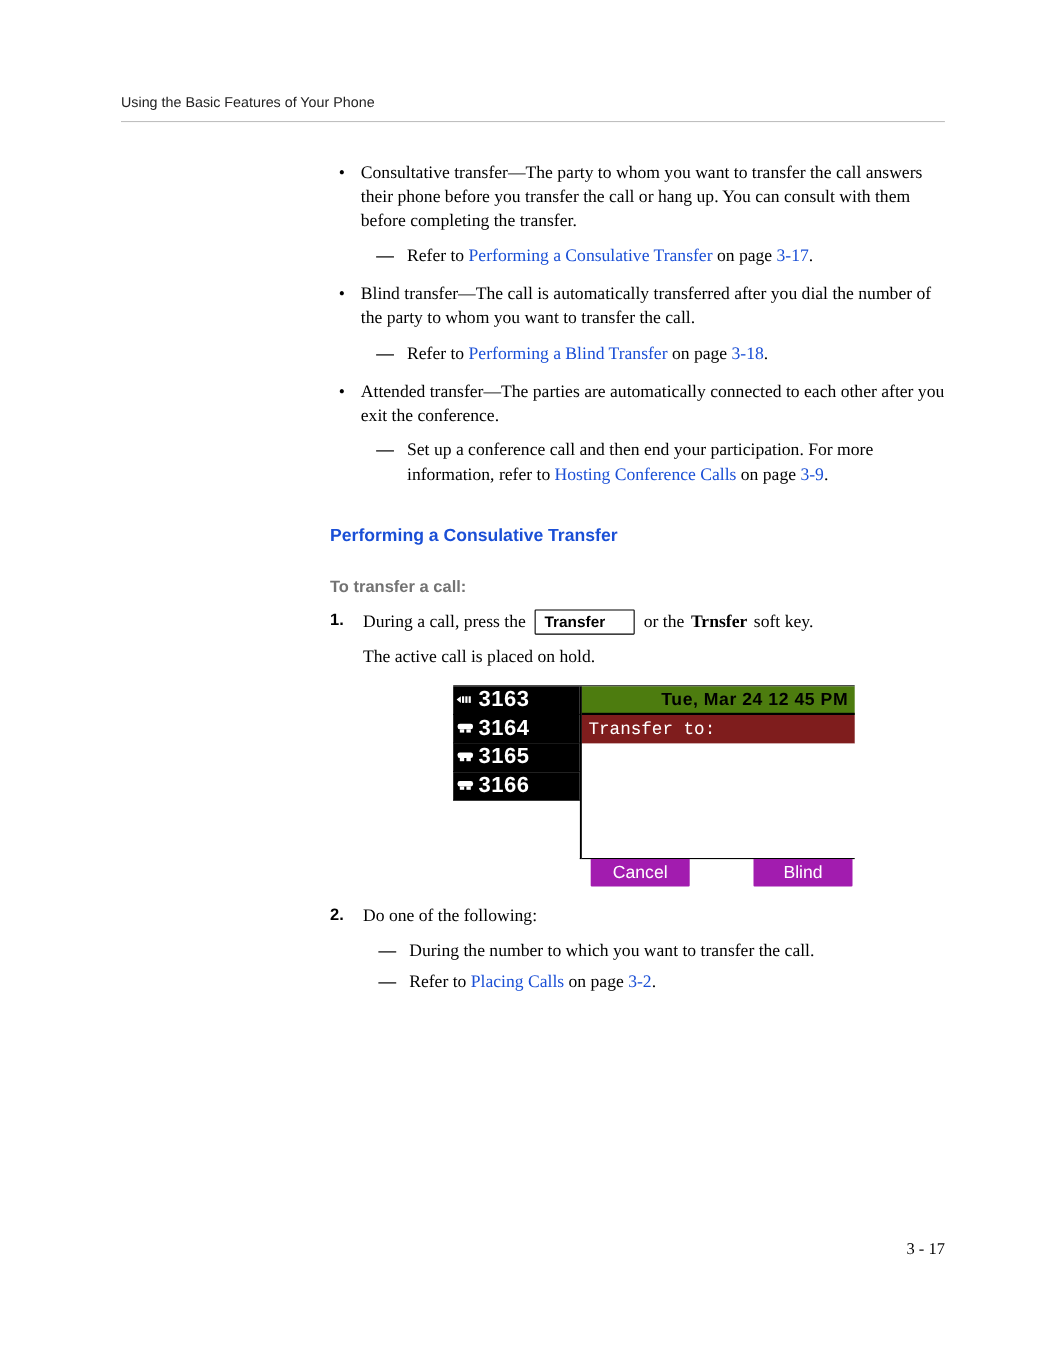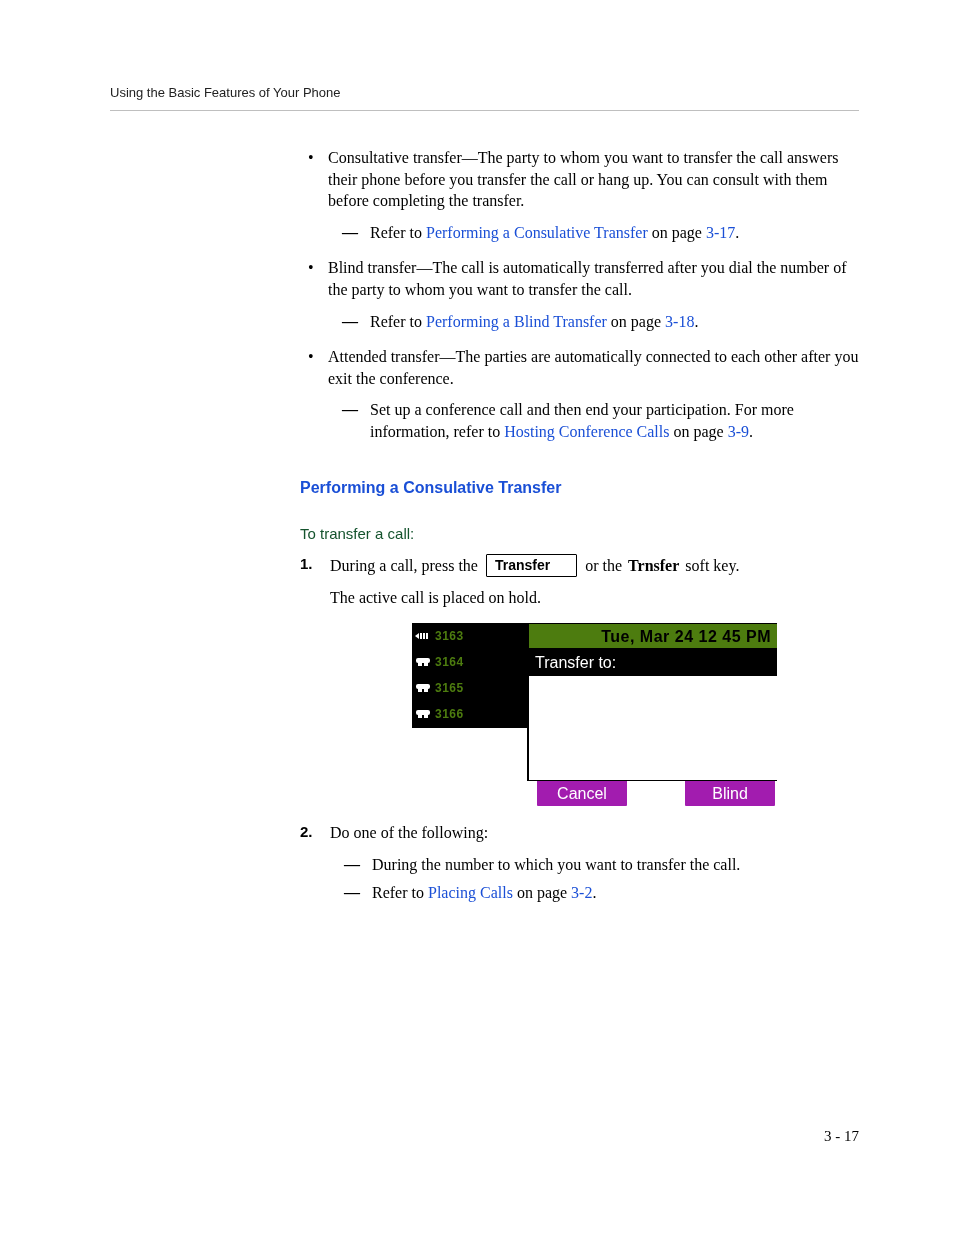--- a/index.html
+++ b/index.html
@@ -74,22 +74,22 @@
   }
   .h2 {
     font-family: "Trebuchet MS", "Lucida Sans", Arial, sans-serif;
     font-weight: bold;
     color: #1a4fd6;
     font-size: 16px;
     margin: 34px 0 26px 0;
   }
   .h3 {
     font-family: "Trebuchet MS", "Lucida Sans", Arial, sans-serif;
-    font-weight: normal;
-    color: #14532d;
+    font-weight: bold;
+    color: #737373;
     font-size: 15px;
     margin: 0 0 10px 0;
   }
   ol.steps {
     list-style: none;
     counter-reset: step;
     padding: 0;
     margin: 0;
   }
   ol.steps > li {
@@ -140,26 +140,26 @@
     display: flex;
   }
   .phone-left {
     width: 115px;
     border-right: 2px solid #000;
   }
   .pline {
     height: 26px;
     line-height: 26px;
     background: #000;
-    color: #4d7c0f;
+    color: #ffffff;
     display: flex;
     align-items: center;
     padding: 0 4px 0 2px;
     border-bottom: 1px solid #000;
-    font-size: 12px;
+    font-size: 20px;
     font-weight: bold;
     font-family: "Arial Narrow", Arial, sans-serif;
     letter-spacing: 0.5px;
     box-sizing: border-box;
   }
   .pline .icon {
     width: 18px;
     display: inline-flex;
     align-items: center;
     justify-content: center;
@@ -186,25 +186,25 @@
     text-align: right;
     padding: 0 6px;
     border-bottom: 2px solid #000;
     font-family: "Arial Narrow", Arial, sans-serif;
     letter-spacing: 0.5px;
     box-sizing: border-box;
   }
   .phone-title {
     height: 26px;
     line-height: 26px;
-    background: #000000;
+    background: #7f1d1d;
     color: #fff;
     font-size: 16px;
     padding: 0 6px;
-    font-family: Liberation Sans, sans-serif;
+    font-family: Liberation Mono, monospace;
     box-sizing: border-box;
   }
   .phone-body {
     flex: 1;
     min-height: 104px;
     background: #fff;
     border-bottom: 1px solid #000;
   }
   .phone-soft {
     display: flex;

